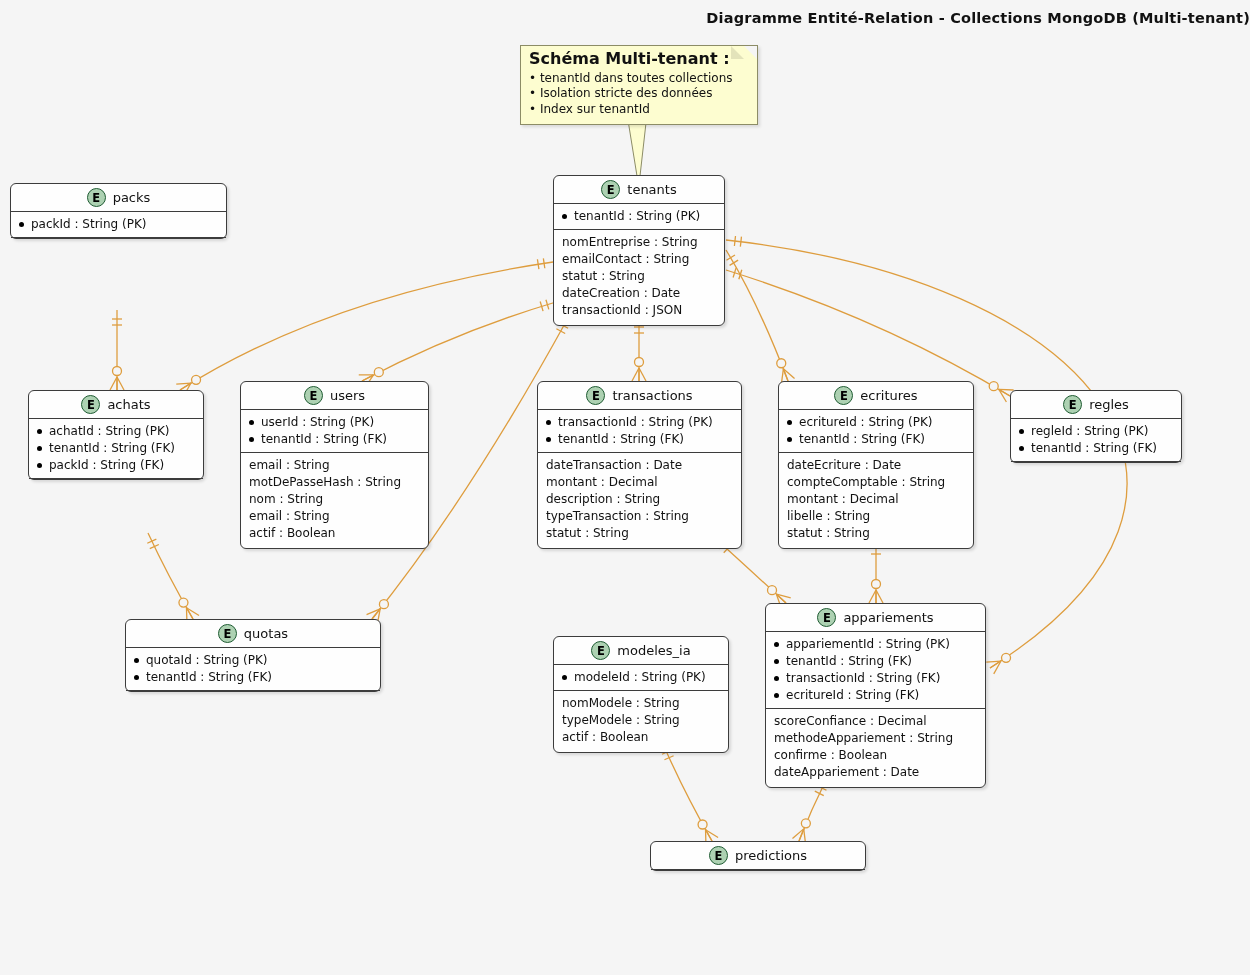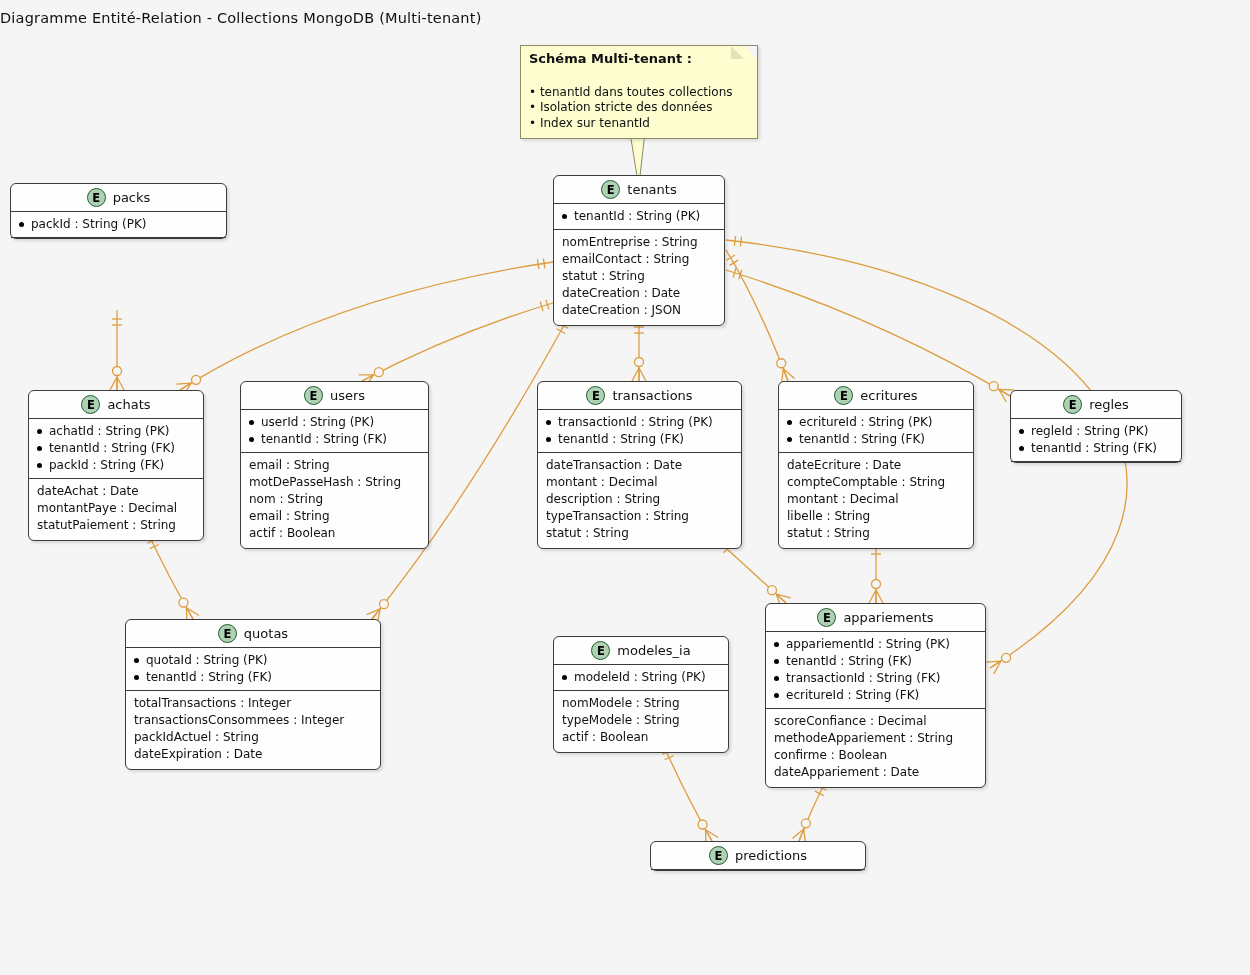--- a/index.html
+++ b/index.html
@@ -6,39 +6,39 @@
     --bg:#f5f5f5; --ent-bg:#fefefe; --ent-border:#3c3c3c;
     --circle:#add1b2; --circle-border:#1f5c33;
     --note-bg:#fdfdd0; --note-border:#8c8c66; --rel:#de9d3e;
   }
   html,body{margin:0;padding:0;background:var(--bg);}
   #diagram{
     position:relative;width:1250px;height:975px;background:var(--bg);
     font-family:"DejaVu Sans","Liberation Sans",sans-serif;color:#111;overflow:hidden;
   }
   .title{
-    position:absolute;top:10px;left:0;width:100%;text-align:left;
-    font-size:14.5px;font-weight:normal;letter-spacing:.2px;
+    position:absolute;top:10px;left:0;width:100%;text-align:right;
+    font-size:14.5px;font-weight:bold;letter-spacing:.2px;
   }
   svg.edges{position:absolute;left:0;top:0;width:1250px;height:975px;}
   .note{
     position:absolute;left:520px;top:45px;width:238px;box-sizing:border-box;
     background:var(--note-bg);border:1px solid var(--note-border);
     padding:5px 10px 7px 8px;font-size:12px;line-height:15.5px;
     box-shadow:2px 2px 3px rgba(0,0,0,.12);
   }
   .note:before{ 
     content:"";position:absolute;top:0;right:0;width:0;height:0;
     border-top:13px solid var(--bg);border-left:13px solid transparent;
   }
   .note:after{
     content:"";position:absolute;top:0;right:13px;width:0;height:0;
     border-bottom:13px solid rgba(0,0,0,.10);border-right:13px solid transparent;
   }
-  .note-title{font-weight:bold;font-size:13px;margin-bottom:18px;}
+  .note-title{font-weight:bold;font-size:16px;margin-bottom:4px;}
   .entity{
     position:absolute;box-sizing:border-box;background:var(--ent-bg);
     border:1.5px solid var(--ent-border);border-radius:6px;
     box-shadow:2px 2px 3px rgba(0,0,0,.12);font-size:12px;
   }
   .ent-header{
     display:flex;align-items:center;justify-content:center;gap:7px;
     padding:4px 8px;border-bottom:1px solid var(--ent-border);
   }
   .e-circle{
@@ -206,37 +206,32 @@
           <span class="ent-name">tenants</span>
         </div>
         <div class="ent-keys">
           <div class="row key"><span class="dot"></span>tenantId : String (PK)</div>
         </div>
         <div class="ent-fields">
           <div class="row">nomEntreprise : String</div>
           <div class="row">emailContact : String</div>
           <div class="row">statut : String</div>
           <div class="row">dateCreation : Date</div>
-          <div class="row">dateCreation : JSON</div>
+          <div class="row">transactionId : JSON</div>
         </div>
       </div>
       <div class="entity" style="left: 28px; top: 390px; width: 176px;">
         <div class="ent-header">
           <span class="e-circle">E</span>
           <span class="ent-name">achats</span>
         </div>
         <div class="ent-keys">
           <div class="row key"><span class="dot"></span>achatId : String (PK)</div>
           <div class="row key"><span class="dot"></span>tenantId : String (FK)</div>
           <div class="row key"><span class="dot"></span>packId : String (FK)</div>
-        </div>
-        <div class="ent-fields">
-          <div class="row">dateAchat : Date</div>
-          <div class="row">montantPaye : Decimal</div>
-          <div class="row">statutPaiement : String</div>
         </div>
       </div>
       <div class="entity" style="left: 240px; top: 381px; width: 189px;">
         <div class="ent-header">
           <span class="e-circle">E</span>
           <span class="ent-name">users</span>
         </div>
         <div class="ent-keys">
           <div class="row key"><span class="dot"></span>userId : String (PK)</div>
           <div class="row key"><span class="dot"></span>tenantId : String (FK)</div>
@@ -295,26 +290,20 @@
       </div>
       <div class="entity" style="left: 125px; top: 619px; width: 256px;">
         <div class="ent-header">
           <span class="e-circle">E</span>
           <span class="ent-name">quotas</span>
         </div>
         <div class="ent-keys">
           <div class="row key"><span class="dot"></span>quotaId : String (PK)</div>
           <div class="row key"><span class="dot"></span>tenantId : String (FK)</div>
         </div>
-        <div class="ent-fields">
-          <div class="row">totalTransactions : Integer</div>
-          <div class="row">transactionsConsommees : Integer</div>
-          <div class="row">packIdActuel : String</div>
-          <div class="row">dateExpiration : Date</div>
-        </div>
       </div>
       <div class="entity" style="left: 553px; top: 636px; width: 176px;">
         <div class="ent-header">
           <span class="e-circle">E</span>
           <span class="ent-name">modeles_ia</span>
         </div>
         <div class="ent-keys">
           <div class="row key"><span class="dot"></span>modeleId : String (PK)</div>
         </div>
         <div class="ent-fields">

